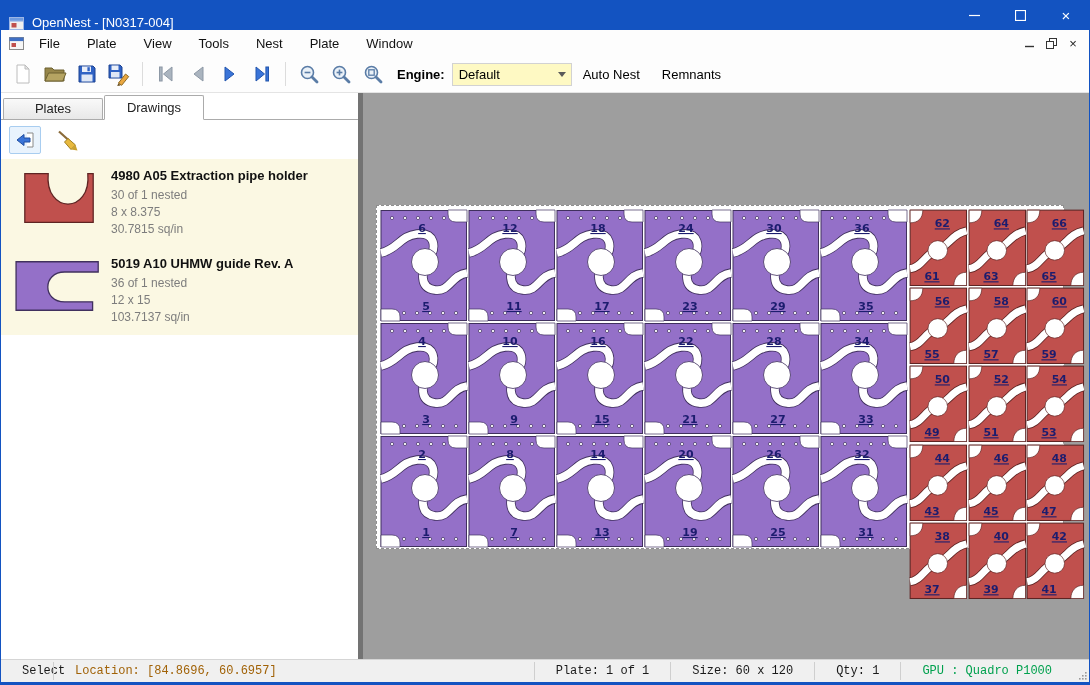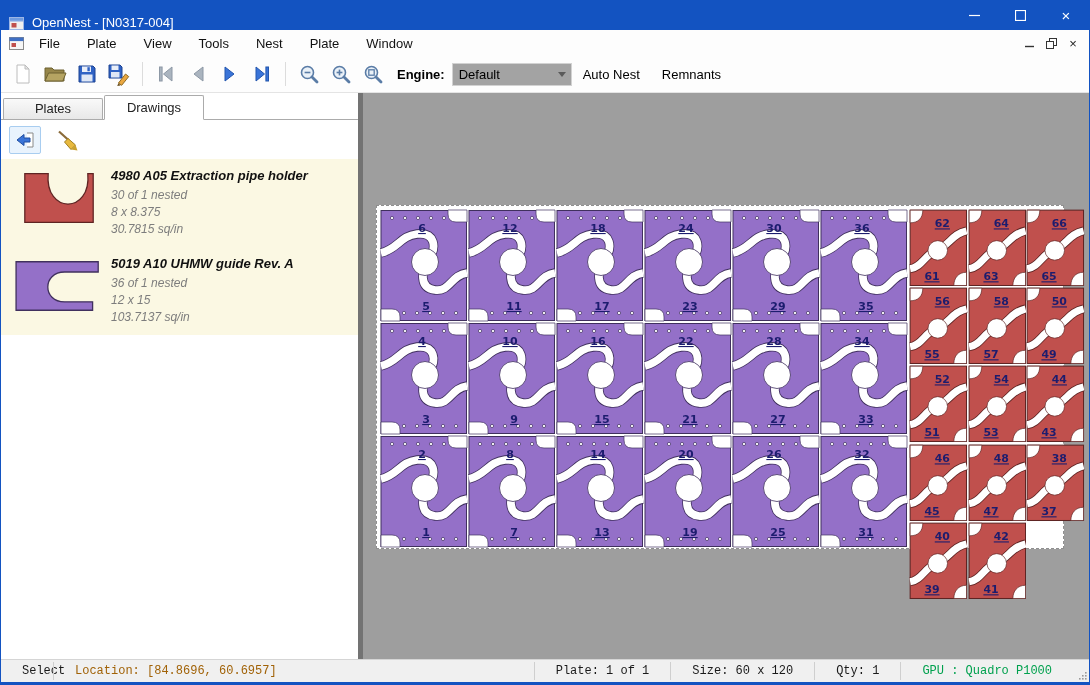--- a/index.html
+++ b/index.html
@@ -21,37 +21,37 @@
   .mdi-doc-icon { display:flex; margin:0 6px 0 3px; }
   .menu-item { padding:4px 9px; cursor:default; }
   .mdi-controls { margin-left:auto; display:flex; align-items:center; padding-right:5px; }
   .mdi-btn { width:22px; height:20px; display:flex; align-items:center; justify-content:center; color:#222; font-size:13px; }
 
   
   .toolbar { height:37px; background:#fdfdfd; display:flex; align-items:center; padding:0 6px; flex:none; border-bottom:1px solid #e4e4e4; }
   .tb-btn { width:32px; height:30px; display:flex; align-items:center; justify-content:center; border-radius:3px; }
   .tb-sep { width:1px; height:24px; background:#dcdcdc; margin:0 7px; }
   .engine-label { font-weight:bold; font-size:13px; margin:0 7px 0 8px; }
-  .engine-combo { width:120px; height:23px; border:1px solid #d2d2d2; background:#a3a3a3; display:flex; align-items:center; font-size:13px; padding-left:6px; }
+  .engine-combo { width:120px; height:23px; border:1px solid #d2d2d2; background:#fef9c3; display:flex; align-items:center; font-size:13px; padding-left:6px; }
   .combo-arrow { margin-left:auto; margin-right:5px; width:0; height:0; border-left:4px solid transparent; border-right:4px solid transparent; border-top:5px solid #5a5a5a; }
   .tb-text { font-size:13px; padding:0 11px; cursor:default; }
 
   
   .content { flex:1; display:flex; min-height:0; }
 
   .sidepanel { width:362px; background:#fff; border-right:5px solid #737373; display:flex; flex-direction:column; flex:none; }
   .tabstrip { display:flex; align-items:flex-end; height:27px; border-bottom:1px solid #ababab; background:#fff; padding-left:2px; flex:none; }
   .tab { width:100px; height:21px; line-height:20px; text-align:center; font-size:13px; color:#222;
          background:linear-gradient(#f9f9f9,#e8e8e8); border:1px solid #ababab; border-bottom:none;
          border-radius:2px 2px 0 0; margin-right:1px; }
   .tab.active { height:25px; line-height:24px; background:#fff; margin-bottom:-1px; border-bottom:1px solid #fff; }
   .panel-toolbar { display:flex; gap:10px; padding:6px 8px 5px 8px; flex:none; }
   .panel-tool { width:32px; height:28px; display:flex; align-items:center; justify-content:center; border-radius:2px; }
   .panel-tool.framed { border:1px solid #a8cdf0; background:#e9f3fd; }
-  .drawing-list { flex:1; overflow:hidden;font-style:italic; }
+  .drawing-list { flex:1; overflow:hidden; }
   .drawing-item { display:flex; background:var(--c-cream,#fbf8e3); padding:5px 4px 9px 6px; }
   .thumb { width:104px; flex:none; display:flex; justify-content:center; align-items:flex-start; padding-top:6px; }
   .meta { flex:1; padding-top:4px; }
   .meta .title { font-size:13px; font-weight:bold; color:#111; margin-bottom:4px; }
   .meta .sub { font-size:12px; color:#7d7d7d; line-height:17px; }
 
   .canvas { flex:1; background:var(--c-canvas,#9e9e9e); position:relative; overflow:hidden; }
   .plate { position:absolute; left:13px; top:112px; width:688px; height:344px; background:#fff; border:1px dashed #8f8f8f; }
   .purple-grid { position:absolute; left:3px; top:3px; width:528px; height:338px;
                  display:grid; grid-template-columns:repeat(6,1fr); grid-template-rows:repeat(3,1fr); }
@@ -726,20 +726,32 @@
             <div class="cell">
               <svg viewBox="0 0 51 68" width="100%" height="100%" preserveAspectRatio="none">
     <rect x="1" y="1" width="49" height="65.5" fill="#c0504d" stroke="#5e2423" stroke-width="0.9"></rect>
     <path d="M1,12 C8,12 12,8 12,1 H1 Z" fill="#fff" stroke="#5e2423" stroke-width="0.6"></path>
     <path d="M50,55 C43,55 39,60 39,66.5 H50 Z" fill="#fff" stroke="#5e2423" stroke-width="0.6"></path>
     <path d="M1,52 C12,50 13,40 24,36 C36,31 37,22 50,19" fill="none" stroke="#5e2423" stroke-width="7.6"></path>
     <path d="M1,52 C12,50 13,40 24,36 C36,31 37,22 50,19" fill="none" stroke="#fff" stroke-width="6.2"></path>
     <circle cx="25" cy="36" r="8.5" fill="#fff" stroke="#5e2423" stroke-width="0.6"></circle>
     <text x="29" y="16" text-anchor="middle" font-size="9.5" font-weight="bold" fill="#1c1c6e" text-decoration="underline" style="text-decoration:underline" font-family="DejaVu Sans, sans-serif">58</text>
     <text x="20" y="62" text-anchor="middle" font-size="9.5" font-weight="bold" fill="#1c1c6e" text-decoration="underline" style="text-decoration:underline" font-family="DejaVu Sans, sans-serif">57</text>
+  </svg>
+            </div>
+            <div class="cell">
+              <svg viewBox="0 0 51 68" width="100%" height="100%" preserveAspectRatio="none">
+    <rect x="1" y="1" width="49" height="65.5" fill="#c0504d" stroke="#5e2423" stroke-width="0.9"></rect>
+    <path d="M1,12 C8,12 12,8 12,1 H1 Z" fill="#fff" stroke="#5e2423" stroke-width="0.6"></path>
+    <path d="M50,55 C43,55 39,60 39,66.5 H50 Z" fill="#fff" stroke="#5e2423" stroke-width="0.6"></path>
+    <path d="M1,52 C12,50 13,40 24,36 C36,31 37,22 50,19" fill="none" stroke="#5e2423" stroke-width="7.6"></path>
+    <path d="M1,52 C12,50 13,40 24,36 C36,31 37,22 50,19" fill="none" stroke="#fff" stroke-width="6.2"></path>
+    <circle cx="25" cy="36" r="8.5" fill="#fff" stroke="#5e2423" stroke-width="0.6"></circle>
+    <text x="29" y="16" text-anchor="middle" font-size="9.5" font-weight="bold" fill="#1c1c6e" text-decoration="underline" style="text-decoration:underline" font-family="DejaVu Sans, sans-serif">60</text>
+    <text x="20" y="62" text-anchor="middle" font-size="9.5" font-weight="bold" fill="#1c1c6e" text-decoration="underline" style="text-decoration:underline" font-family="DejaVu Sans, sans-serif">59</text>
   </svg>
             </div>
             <div class="cell">
               <svg viewBox="0 0 51 68" width="100%" height="100%" preserveAspectRatio="none">
     <rect x="1" y="1" width="49" height="65.5" fill="#c0504d" stroke="#5e2423" stroke-width="0.9"></rect>
     <path d="M1,12 C8,12 12,8 12,1 H1 Z" fill="#fff" stroke="#5e2423" stroke-width="0.6"></path>
     <path d="M50,55 C43,55 39,60 39,66.5 H50 Z" fill="#fff" stroke="#5e2423" stroke-width="0.6"></path>
     <path d="M1,52 C12,50 13,40 24,36 C36,31 37,22 50,19" fill="none" stroke="#5e2423" stroke-width="7.6"></path>
     <path d="M1,52 C12,50 13,40 24,36 C36,31 37,22 50,19" fill="none" stroke="#fff" stroke-width="6.2"></path>
     <circle cx="25" cy="36" r="8.5" fill="#fff" stroke="#5e2423" stroke-width="0.6"></circle>

